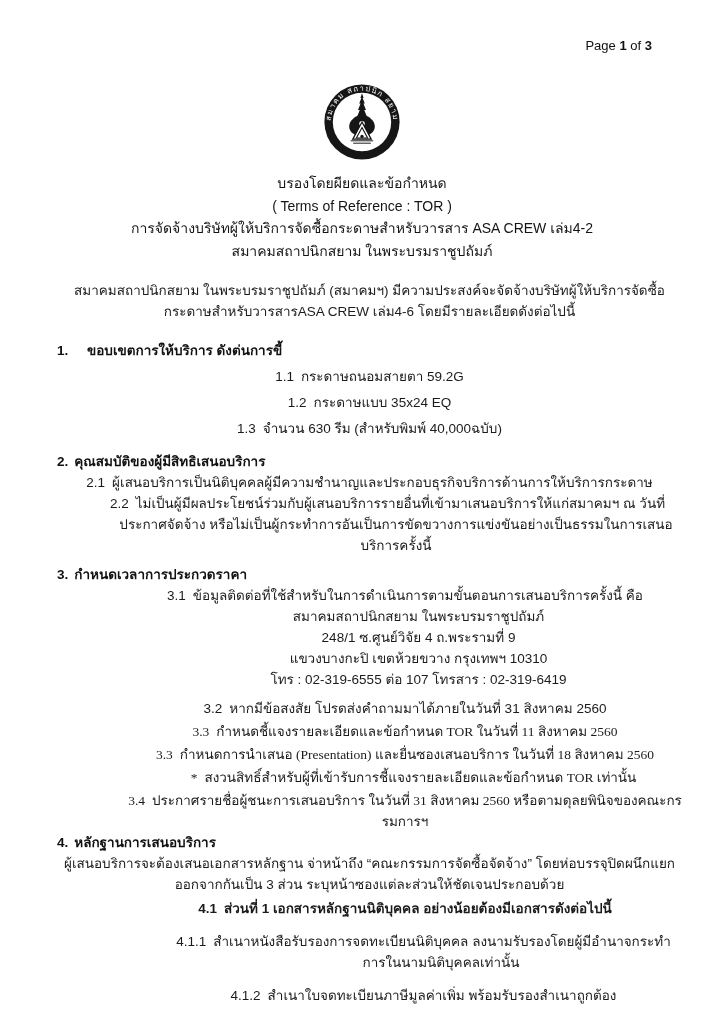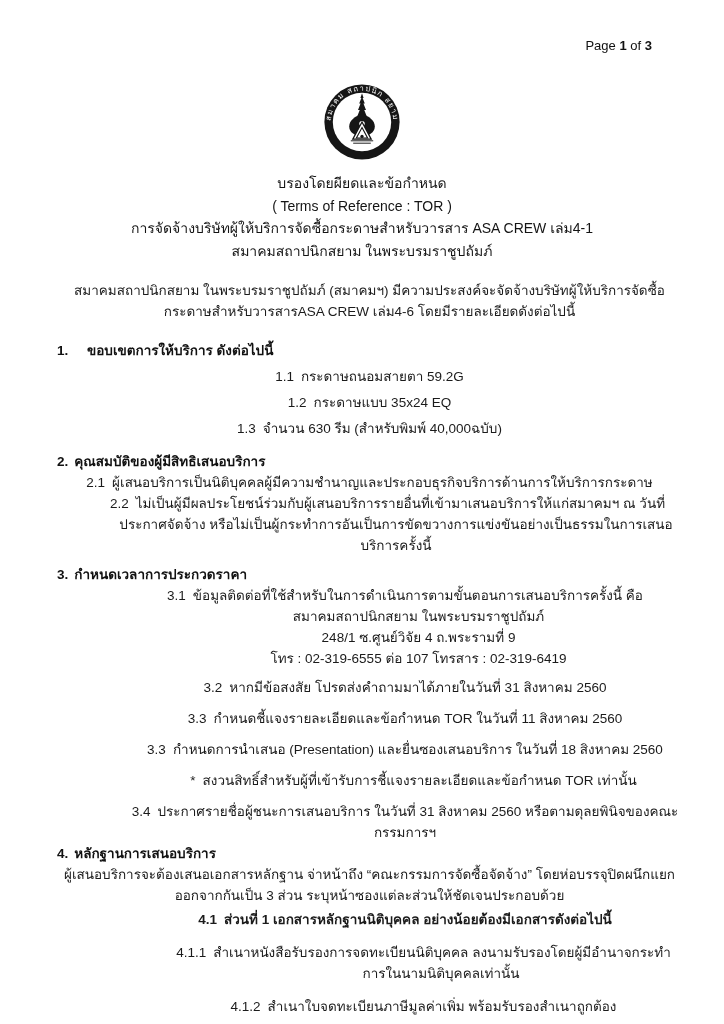--- a/index.html
+++ b/index.html
@@ -31,21 +31,21 @@
   .body-content{
     position:absolute;top:280px;left:57px;width:625px;
     font-size:13.5px;line-height:21px;color:#1b1b1b;
   }
   .para{margin:0;text-align:center;}
   .sec-heading{margin:0;font-weight:bold;color:#111;}
   .sec-heading .sec-no{margin-right:6px;font-weight:bold;}
   .sec-heading.wide-no .sec-no{display:inline-block;width:24px;}
   .mt18{margin-top:18px;} .mt12{margin-top:12px;} .mt8{margin-top:8px;}
   .mt6{} .mt5{margin-top:5px;} .mt4{margin-top:12px;}
-  .mt3{margin-top:3px;font-weight:bold;} .mt2{margin-top:10px;}
+  .mt3{margin-top:3px;font-weight:bold;} .mt2{margin-top:2px;font-family:Liberation Serif, serif;}
 
   .lvl1{}               
   .lvl1-hang{margin-left:36px;padding-left:17px;text-indent:-17px;}
   .lvl2{margin-left:71px;}               
   .lvl2-note{margin-left:88px;}          
   .lvl3{margin-left:98px;}               
   .lvl4{margin-left:108px;}              
   .lvl4-hang{margin-left:108px;padding-left:35px;text-indent:-35px;}
   .item-no{margin-right:7px;}
 </style>
@@ -84,30 +84,30 @@
         <path d="M50,57 L57,70 L43,70 Z" fill="none" stroke="#161616" stroke-width="1.4"></path>
         <circle cx="50" cy="68" r="2.1" fill="#161616"></circle>
         <path d="M36,73.5 H64 M39,76.5 H61" stroke="#161616" stroke-width="1.2" fill="none"></path>
       </g>
     </svg>
   </div>
 
   <div class="title-block">
     <div>บรองโดยผียดและข้อกำหนด</div>
     <div>( Terms of Reference : TOR )</div>
-    <div>การจัดจ้างบริษัทผู้ให้บริการจัดซื้อกระดาษสำหรับวารสาร ASA CREW เล่ม4-1</div>
+    <div>การจัดจ้างบริษัทผู้ให้บริการจัดซื้อกระดาษสำหรับวารสาร ASA CREW เล่ม4-2</div>
     <div>สมาคมสถาปนิกสยาม ในพระบรมราชูปถัมภ์</div>
   </div>
 
   <div class="body-content">
 
     <p class="para">สมาคมสถาปนิกสยาม ในพระบรมราชูปถัมภ์ (สมาคมฯ) มีความประสงค์จะจัดจ้างบริษัทผู้ให้บริการจัดซื้อกระดาษสำหรับวารสารASA CREW เล่ม4-6 โดยมีรายละเอียดดังต่อไปนี้</p>
 
     <p class="sec-heading wide-no mt18">
-      <span class="sec-no">1.</span><span>ขอบเขตการให้บริการ ดังต่อไปนี้</span>
+      <span class="sec-no">1.</span><span>ขอบเขตการให้บริการ ดังต่นการขี้</span>
     </p>
     <p class="para lvl1 mt5">
       <span class="item-no">1.1</span><span>กระดาษถนอมสายตา 59.2G</span>
     </p>
     <p class="para lvl1 mt5">
       <span class="item-no">1.2</span><span>กระดาษแบบ 35x24 EQ</span>
     </p>
     <p class="para lvl1 mt5">
       <span class="item-no">1.3</span><span>จำนวน 630 รีม (สำหรับพิมพ์ 40,000ฉบับ)</span>
     </p>
@@ -123,20 +123,21 @@
     </p>
 
     <p class="sec-heading mt8">
       <span class="sec-no">3.</span><span>กำหนดเวลาการประกวดราคา</span>
     </p>
     <p class="para lvl2">
       <span class="item-no">3.1</span><span>ข้อมูลติดต่อที่ใช้สำหรับในการดำเนินการตามขั้นตอนการเสนอบริการครั้งนี้ คือ</span>
     </p>
     <p class="para lvl3">สมาคมสถาปนิกสยาม ในพระบรมราชูปถัมภ์</p>
     <p class="para lvl3">248/1  ซ.ศูนย์วิจัย 4 ถ.พระรามที่ 9</p>
+    <p class="para lvl3">แขวงบางกะปิ  เขตห้วยขวาง  กรุงเทพฯ 10310</p>
     <p class="para lvl3">โทร : 02-319-6555  ต่อ 107 โทรสาร : 02-319-6419</p>
 
     <p class="para lvl2 mt8">
       <span class="item-no">3.2</span><span>หากมีข้อสงสัย โปรดส่งคำถามมาได้ภายในวันที่ 31 สิงหาคม 2560</span>
     </p>
     <p class="para lvl2 mt2">
       <span class="item-no">3.3</span><span>กำหนดชี้แจงรายละเอียดและข้อกำหนด TOR  ในวันที่ 11 สิงหาคม 2560</span>
     </p>
     <p class="para lvl2 mt2">
       <span class="item-no">3.3</span><span>กำหนดการนำเสนอ (Presentation) และยื่นซองเสนอบริการ ในวันที่ 18 สิงหาคม 2560</span>

